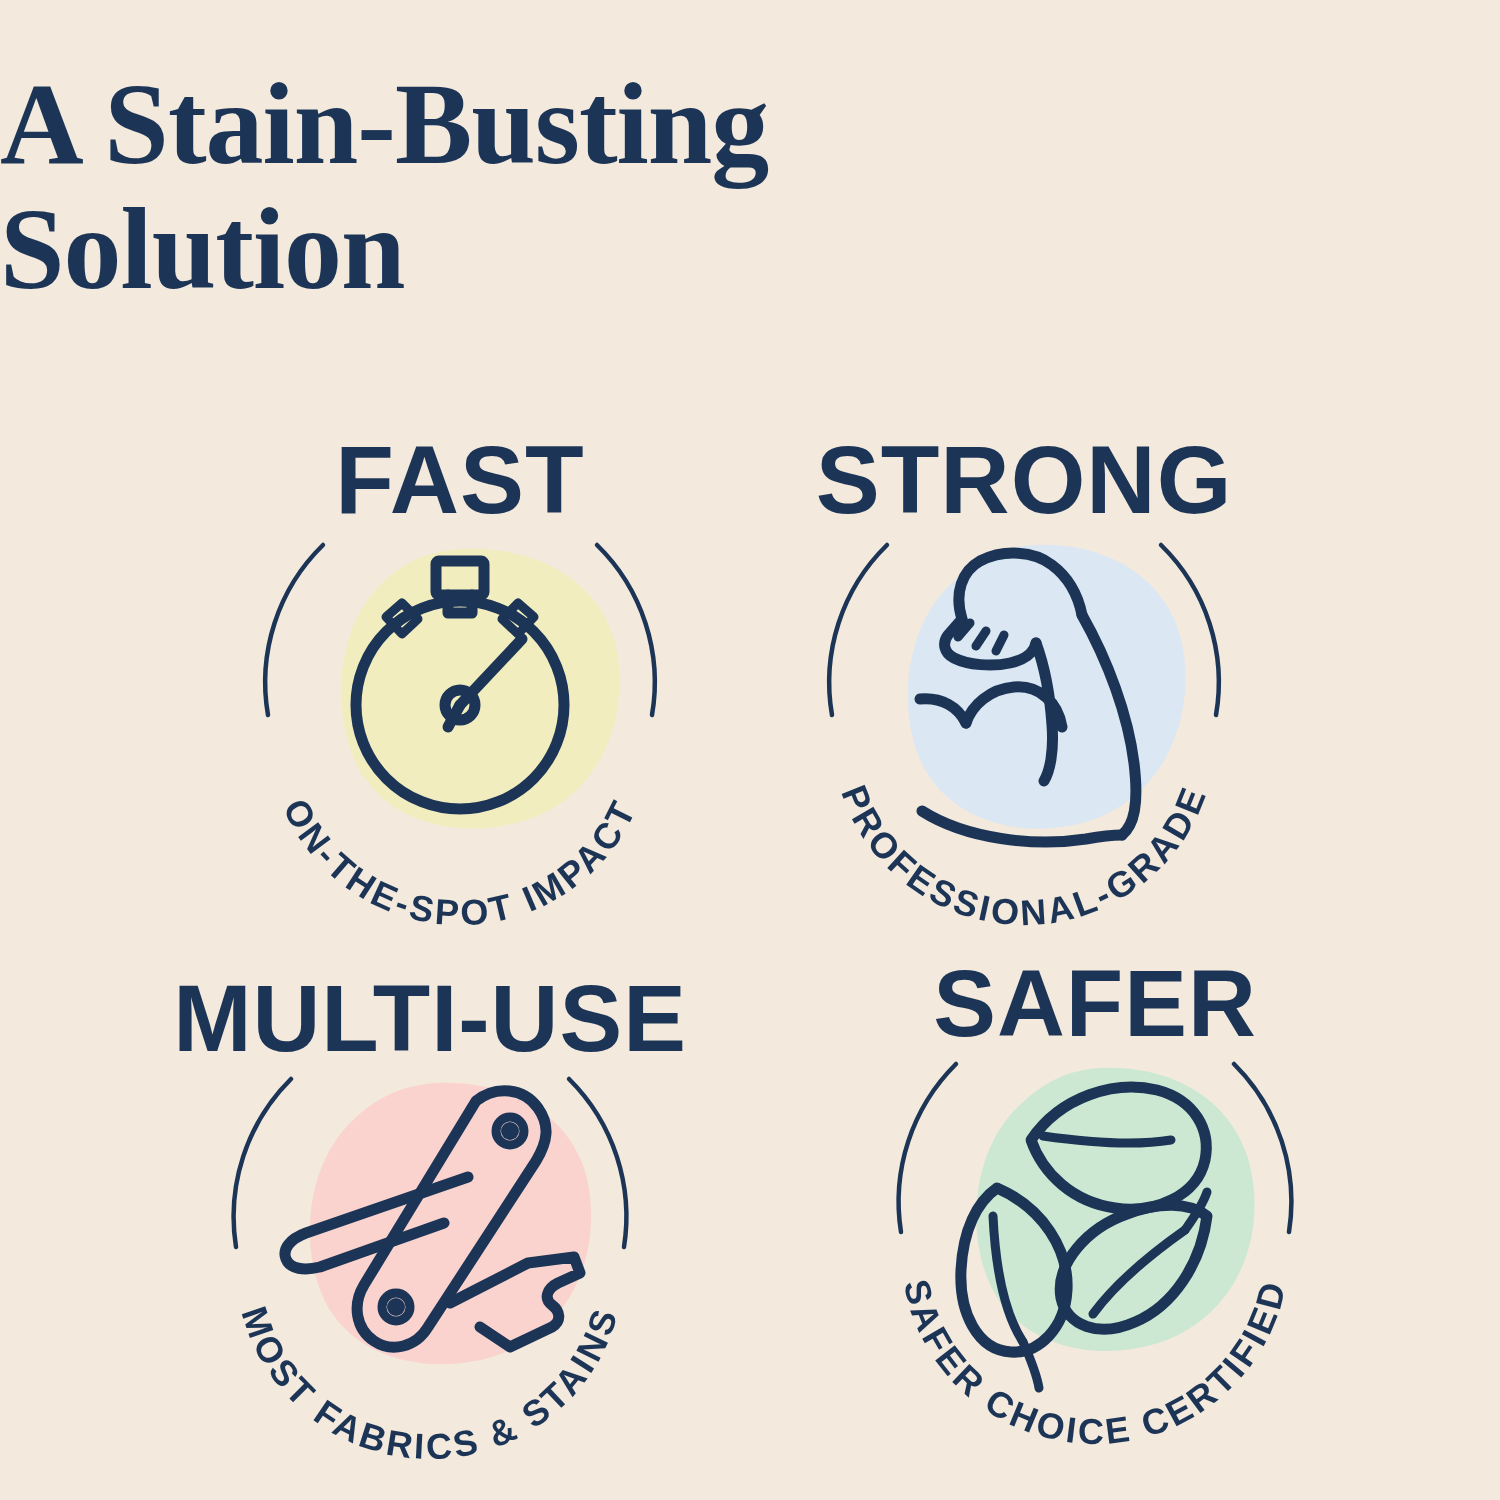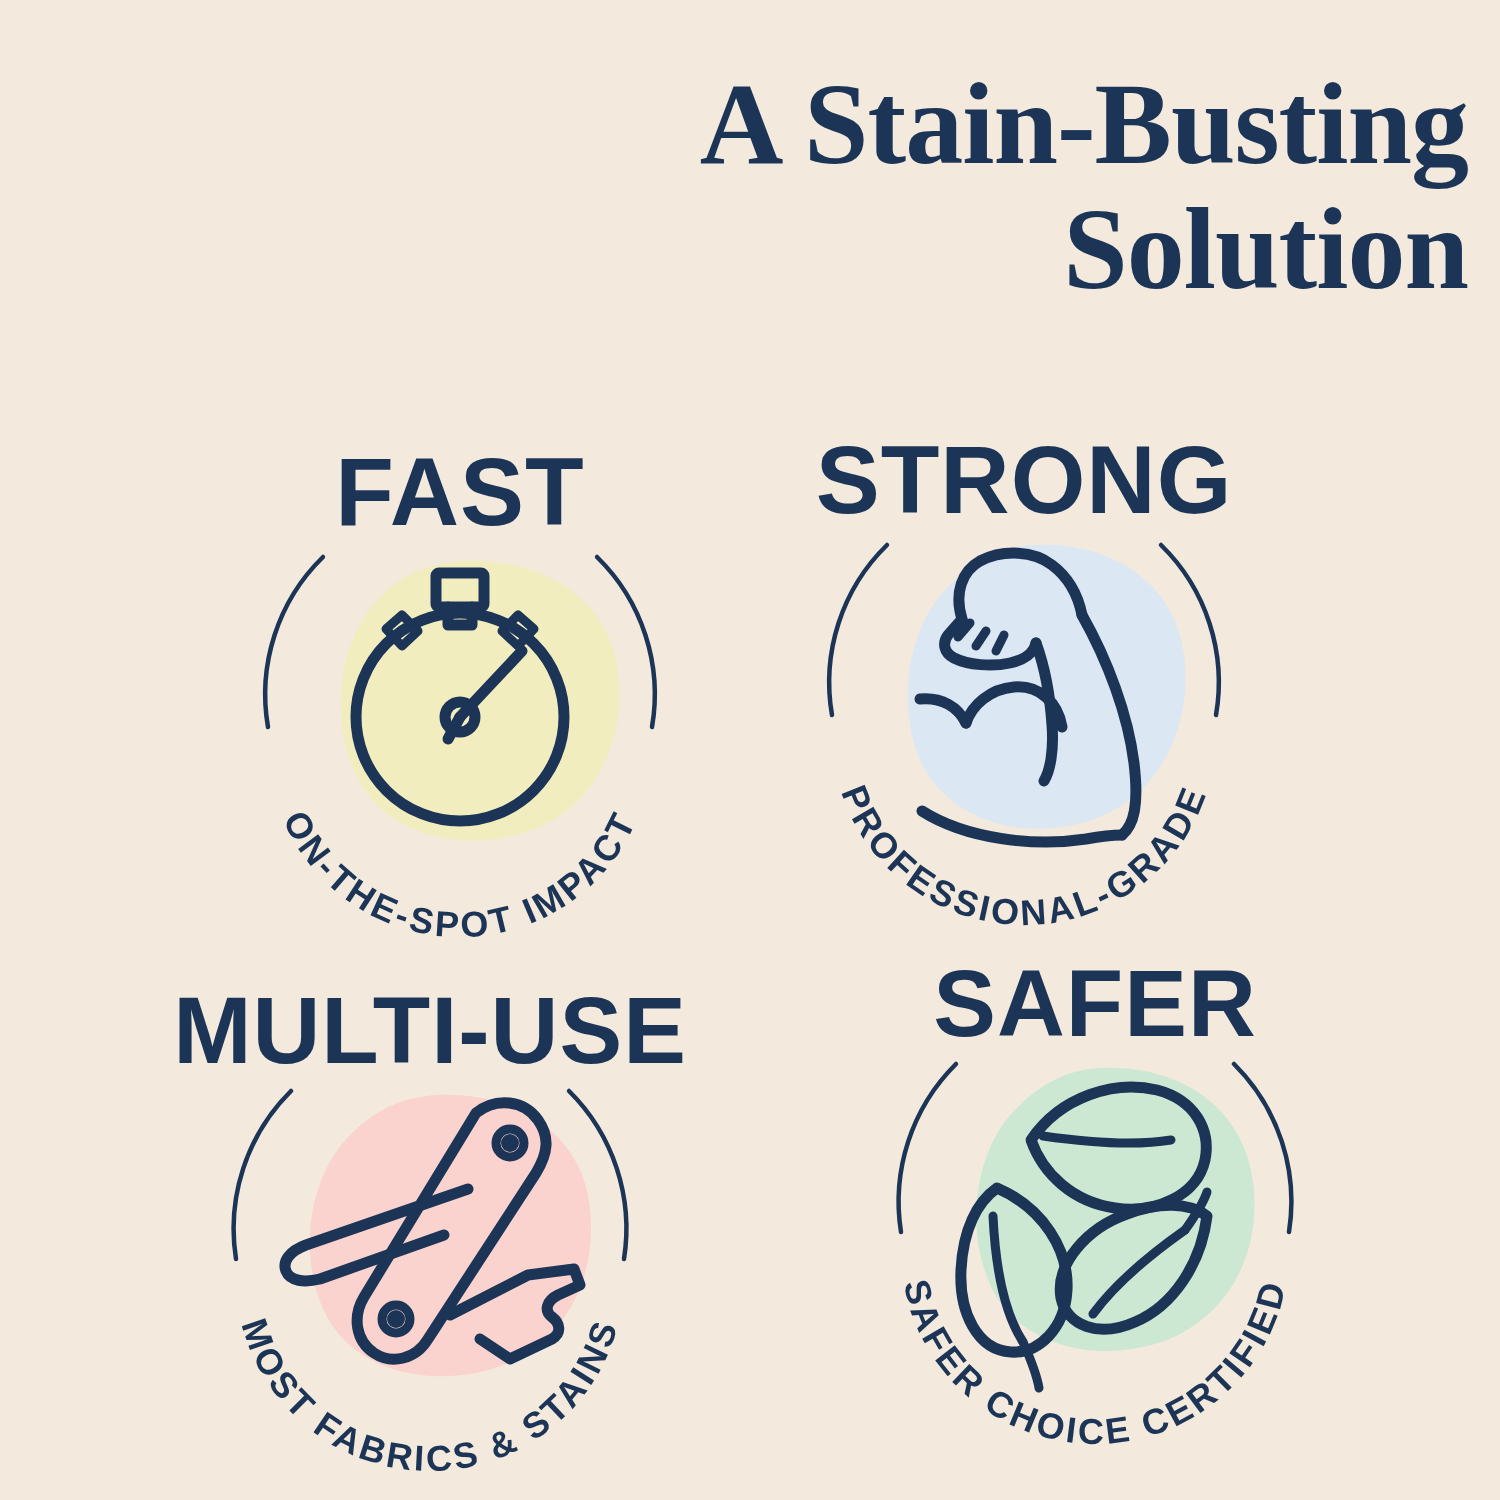--- a/index.html
+++ b/index.html
@@ -19,21 +19,21 @@
     height: 1500px;
     background: #F3E9DC;
   }
 
   
   .headline {
     position: absolute;
     top: 62px;
     left: 0;
     width: 1468px;
-    text-align: right;
+    text-align: left;
     font-family: "Liberation Serif", serif;
     font-weight: bold;
     font-size: 116px;
     line-height: 1.08;
     letter-spacing: -1px;
     color: #1C3557;
     white-space: pre-line;
   }
 
   
@@ -42,23 +42,23 @@
     top: 415px;
     left: 0;
     width: 1500px;
     height: 1060px;
   }
   .badge {
     position: absolute;
     width: 640px;
     height: 520px;
   }
-  .badge-r0c0 { left: 140px;  top: 12px;   }
+  .badge-r0c0 { left: 140px;  top: 0px;   }
   .badge-r0c1 { left: 704px;  top: 0px;   }
-  .badge-r1c0 { left: 110px;  top: 552px; }
+  .badge-r1c0 { left: 110px;  top: 540px; }
   .badge-r1c1 { left: 775px;  top: 525px; }
 
   .badge svg { display: block; overflow: visible; }
 
   .kicker {
     font-family: "Liberation Sans", sans-serif;
     font-weight: bold;
     fill: #1C3557;
     letter-spacing: 1px;
   }

